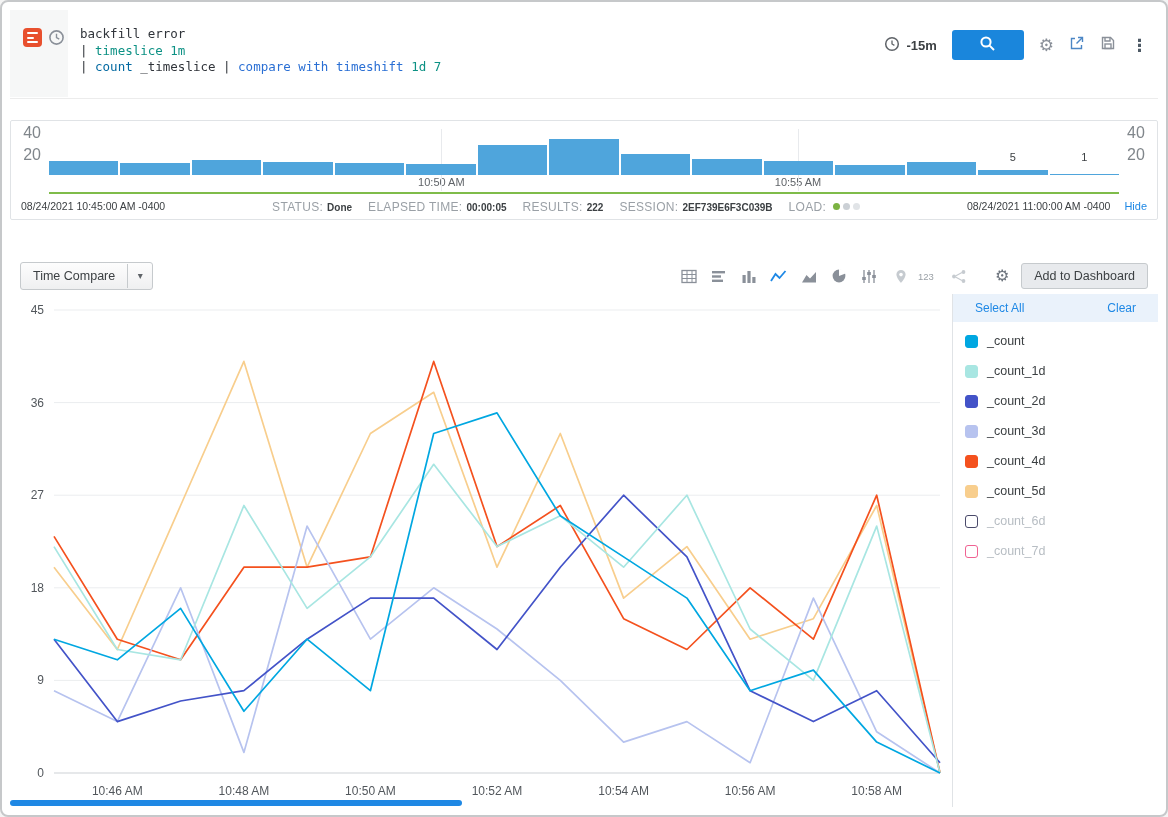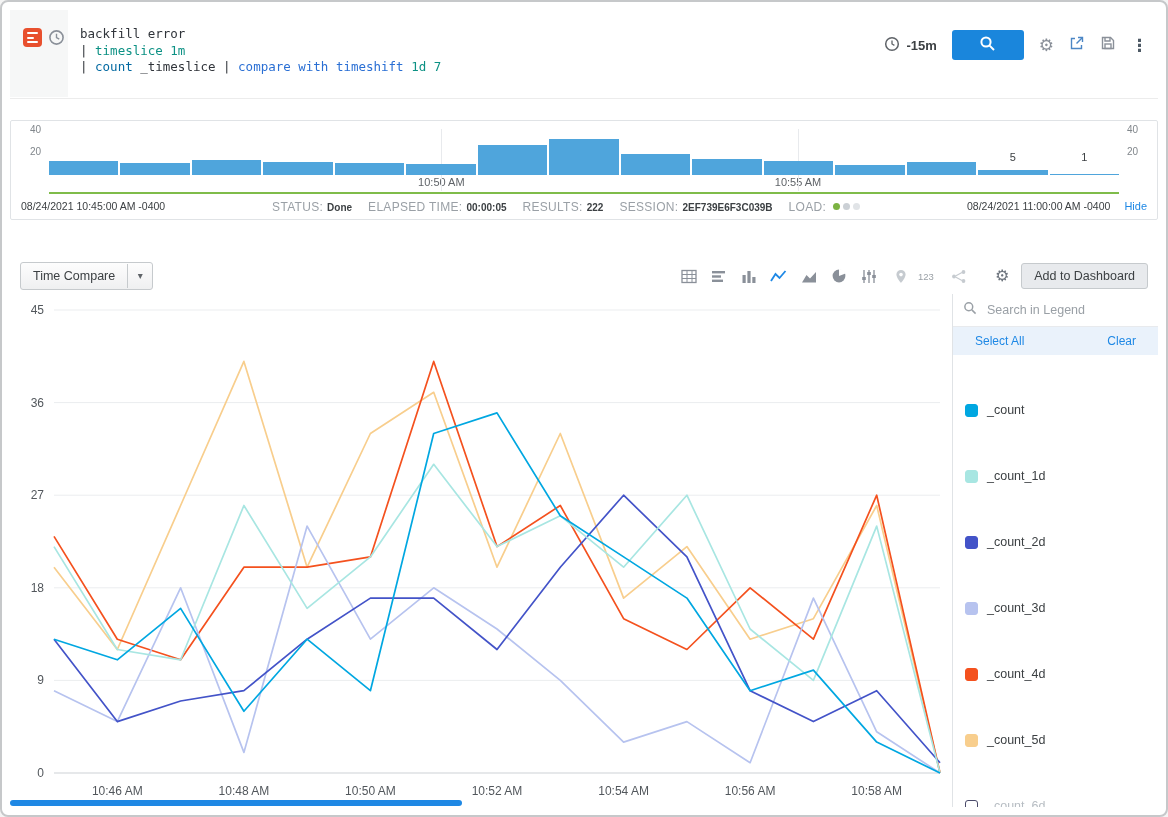--- a/index.html
+++ b/index.html
@@ -18,21 +18,21 @@
   .q-plain{color:#30343a}.q-op{color:#0369a1}.q-kw{color:#2a6fd4}.q-teal{color:#0c9184}
   .query-actions{position:absolute;right:10px;top:20px;display:flex;align-items:center;gap:15px;}
   .time-range{display:flex;align-items:center;gap:6px;font-size:13px;font-weight:bold;color:#3c4043;cursor:pointer;}
   .search-button{width:72px;height:30px;background:#1a86dc;border-radius:3px;display:flex;align-items:center;justify-content:center;cursor:pointer;}
   .glyph-icon{font-family:"DejaVu Sans",sans-serif;cursor:pointer;line-height:1;}
   .gear-glyph{font-size:17px;color:#8a9099;}
   .kebab-glyph{font-size:17px;color:#4e5a66;font-weight:bold;}
 
   
   .histogram-card{position:absolute;left:8px;top:118px;right:8px;height:100px;border:1px solid #e0e3e6;border-radius:2px;background:#fff;box-sizing:border-box;}
-  .hist-ylabel{position:absolute;font-size:10px;color:#80868b;width:22px;}
+  .hist-ylabel{position:absolute;font-size:16px;color:#80868b;width:22px;}
   .hist-ylabel.l{left:8px;text-align:right;} .hist-ylabel.r{right:8px;text-align:left;}
   .hist-plot{position:absolute;left:38px;right:38px;top:8px;height:46px;}
   .hist-bars{position:relative;display:flex;align-items:flex-end;gap:2px;height:100%;z-index:2;}
   .hcell{flex:1;position:relative;height:100%;display:flex;align-items:flex-end;cursor:pointer;}
   .hbar{width:100%;background:#4fa5dc;}
   .hbar-label{position:absolute;bottom:12px;left:0;right:0;text-align:center;font-size:11px;color:#3c4043;}
   .htick-line{position:absolute;top:0;bottom:-16px;width:1px;background:#e8eaed;z-index:1;}
   .hist-xticks{position:absolute;left:38px;right:38px;top:55px;height:14px;font-size:11px;color:#5f6368;}
   .htick{position:absolute;transform:translateX(-50%);white-space:nowrap;}
   .hist-baseline{position:absolute;left:38px;right:38px;top:71px;border-top:2px solid #7fbc4a;}
@@ -74,21 +74,21 @@
   .h-scroll-thumb{position:absolute;left:0;bottom:1px;height:6px;width:48%;background:#1f88e4;border-radius:3px;cursor:pointer;z-index:5;}
 
   
   .legend-panel{width:206px;border-left:1px solid #e0e3e6;display:flex;flex-direction:column;box-sizing:border-box;}
   .legend-search{height:32px;display:flex;align-items:center;gap:8px;padding:0 10px;border-bottom:1px solid #e8eaed;}
   .legend-search input{border:none;outline:none;font-size:12.5px;color:#3c4043;flex:1;min-width:0;font-family:"Liberation Sans",sans-serif;background:transparent;}
   .legend-search input::placeholder{color:#9aa0a6;}
   .legend-controls{height:28px;display:flex;align-items:center;justify-content:space-between;padding:0 22px;background:#eaf2fb;font-size:12px;}
   .legend-link{color:#1e88e5;cursor:pointer;}
   .legend-items{flex:1;overflow:hidden;padding-top:4px;}
-  .legend-item{display:flex;align-items:center;gap:9px;height:30px;padding:0 12px;cursor:pointer;margin-top:36px;}
+  .legend-item{display:flex;align-items:center;gap:9px;height:30px;padding:0 12px;cursor:pointer;}
   .swatch{width:13px;height:13px;border-radius:3px;border:1.5px solid transparent;box-sizing:border-box;flex:none;}
   .legend-label{font-size:12.5px;color:#3c4043;}
   .legend-label.off{color:#b7bdc3;}
 </style>
 </head>
 <body>
 
 <div class="window">
 
   <div class="query-bar">
@@ -325,29 +325,20 @@
             <polyline fill="none" stroke="#f8ce8d" stroke-width="1.7" stroke-linejoin="round" points="44.0,273.2 107.3,355.5 170.6,211.5 233.9,67.4 297.1,273.2 360.4,139.5 423.7,98.3 487.0,273.2 550.3,139.5 613.6,304.1 676.9,252.6 740.1,345.2 803.4,324.7 866.7,211.5 930.0,479.0"></polyline>
             <polyline fill="none" stroke="#f4511e" stroke-width="1.7" stroke-linejoin="round" points="44.0,242.4 107.3,345.2 170.6,365.8 233.9,273.2 297.1,273.2 360.4,262.9 423.7,67.4 487.0,252.6 550.3,211.5 613.6,324.7 676.9,355.5 740.1,293.8 803.4,345.2 866.7,201.2 930.0,479.0"></polyline>
             <polyline fill="none" stroke="#b7c3ef" stroke-width="1.7" stroke-linejoin="round" points="44.0,396.7 107.3,427.6 170.6,293.8 233.9,458.4 297.1,232.1 360.4,345.2 423.7,293.8 487.0,335.0 550.3,386.4 613.6,448.1 676.9,427.6 740.1,468.7 803.4,304.1 866.7,437.8 930.0,479.0"></polyline>
             <polyline fill="none" stroke="#4353c8" stroke-width="1.7" stroke-linejoin="round" points="44.0,345.2 107.3,427.6 170.6,407.0 233.9,396.7 297.1,345.2 360.4,304.1 423.7,304.1 487.0,355.5 550.3,273.2 613.6,201.2 676.9,262.9 740.1,396.7 803.4,427.6 866.7,396.7 930.0,468.7"></polyline>
             <polyline fill="none" stroke="#a8e6e2" stroke-width="1.7" stroke-linejoin="round" points="44.0,252.6 107.3,355.5 170.6,365.8 233.9,211.5 297.1,314.4 360.4,262.9 423.7,170.3 487.0,252.6 550.3,221.8 613.6,273.2 676.9,201.2 740.1,335.0 803.4,386.4 866.7,232.1 930.0,479.0"></polyline>
             <polyline fill="none" stroke="#00a7e1" stroke-width="1.7" stroke-linejoin="round" points="44.0,345.2 107.3,365.8 170.6,314.4 233.9,417.3 297.1,345.2 360.4,396.7 423.7,139.5 487.0,118.9 550.3,221.8 613.6,262.9 676.9,304.1 740.1,396.7 803.4,376.1 866.7,448.1 930.0,479.0"></polyline>
           </svg>
         <div class="h-scroll-thumb"></div>
       </div>
       <div class="legend-panel">
-        <div class="legend-search">
-          <span>
-            <svg width="14" height="14" viewBox="0 0 15 15" fill="none" stroke="#9aa0a6" stroke-width="1.6">
-                <circle cx="6.2" cy="6.2" r="4.2"></circle>
-                <path d="M9.5 9.5L13.5 13.5"></path>
-              </svg>
-          </span>
-          <input value="" placeholder="Search in Legend" style="">
-        </div>
         <div class="legend-controls">
           <span class="legend-link">Select All</span>
           <span class="legend-link">Clear</span>
         </div>
         <div class="legend-items">
             <div class="legend-item">
               <span class="swatch" style="border-color: rgb(0, 167, 225); background: rgb(0, 167, 225);"></span>
               <span class="legend-label">_count</span>
             </div>
             <div class="legend-item">

